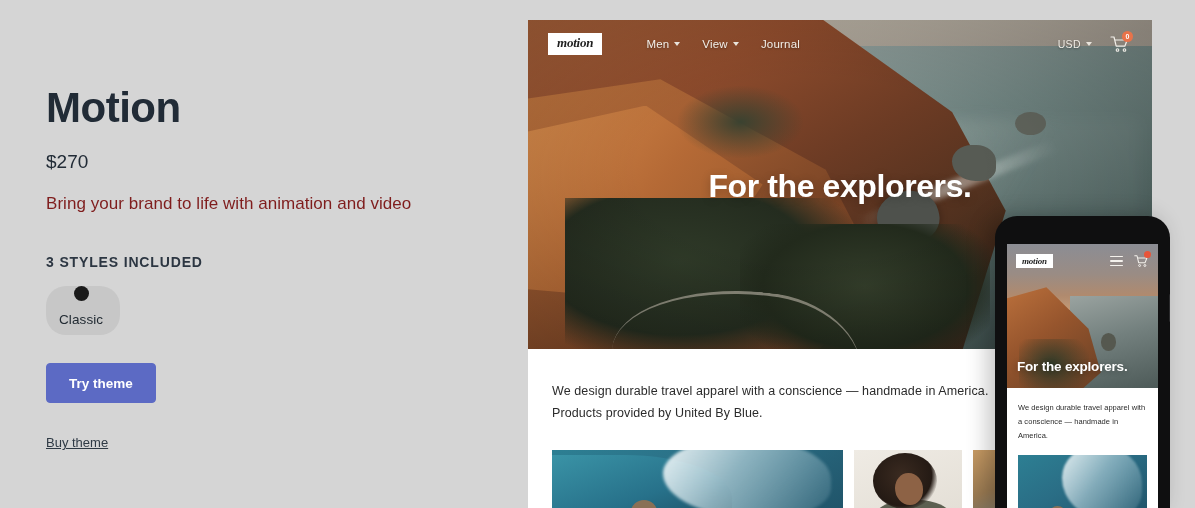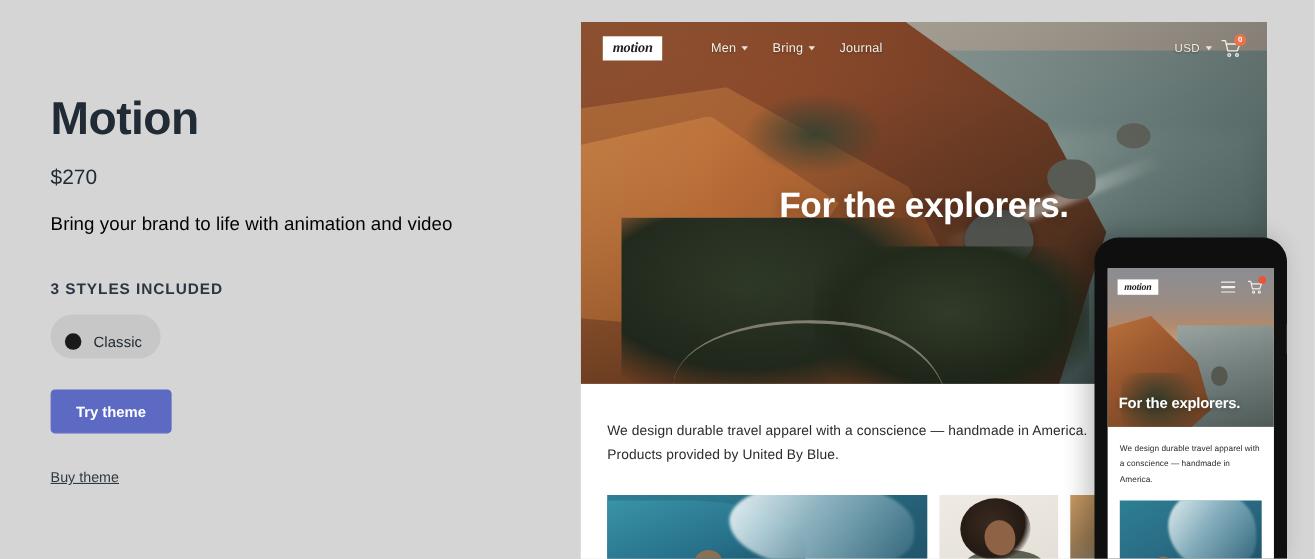--- a/index.html
+++ b/index.html
@@ -41,21 +41,21 @@
   .theme-price {
     margin-top: 21px;
     font-size: 19px;
     color: #212b36;
     font-weight: normal;
   }
 
   .theme-tagline {
     margin-top: 20px;
     font-size: 17px;
-    color: #000000;
+    color: #7f1d1d;
     line-height: 1.35;
     letter-spacing: 0.05px;
   }
 
   .styles-label {
     margin-top: 38px;
     font-size: 14px;
     font-weight: bold;
     letter-spacing: 0.85px;
     color: #2c3642;
@@ -65,26 +65,27 @@
     margin-top: 16px;
     display: flex;
     align-items: center;
     gap: 4px;
   }
 
   .style-chip {
     display: flex;
     align-items: center;
     gap: 11px;
-    padding: 17px 17px 8px 13px;
+    padding: 0 17px 8px 13px;
     border-radius: 20px;
     cursor: pointer;
     background: transparent;
     border: none;
     font-family: inherit;
+    flex-direction: column;
   }
   .style-chip.selected { background: #c7c7c7; }
 
   .swatch {
     width: 15px; height: 15px;
     border-radius: 50%;
     flex: 0 0 auto;
   }
   .swatch.classic { background: #1a1a1a; }
   .swatch.elegant { background: #5b5b8c; }
@@ -265,21 +266,21 @@
     display: inline-flex; align-items: center; gap: 5px;
     cursor: pointer;
     text-shadow: 0 1px 2px rgba(0,0,0,0.35);
   }
   .caret {
     width: 0; height: 0;
     border-left: 3.5px solid transparent;
     border-right: 3.5px solid transparent;
     border-top: 4px solid #e9e4dc;
   }
-  .nav-right { margin-left: auto; display: flex; align-items: center; gap: 8px; }
+  .nav-right { margin-left: auto; display: flex; align-items: center; gap: 18px; }
   .currency {
     color: #efebe4; font-size: 10.5px; letter-spacing: 0.4px;
     display: inline-flex; align-items: center; gap: 5px; cursor: pointer;
     text-shadow: 0 1px 2px rgba(0,0,0,0.35);
   }
   .cart-wrap { position: relative; width: 20px; height: 18px; cursor: pointer; }
   .cart-badge {
     position: absolute; right: -3px; top: -4px;
     min-width: 11px; height: 11px;
     border-radius: 50%;
@@ -539,21 +540,21 @@
       <div class="site-nav">
 
         <span class="brand-logo">motion</span>
 
         <div class="nav-links">
           <span class="nav-link">
             <span>Men</span>
             <span class="caret"></span>
           </span>
           <span class="nav-link">
-            <span>Bring</span>
+            <span>View</span>
             <span class="caret"></span>
           </span>
           <span class="nav-link">
             <span>Journal</span>
           </span>
         </div>
 
         <div class="nav-right">
           <span class="currency">
             <span>USD</span>

